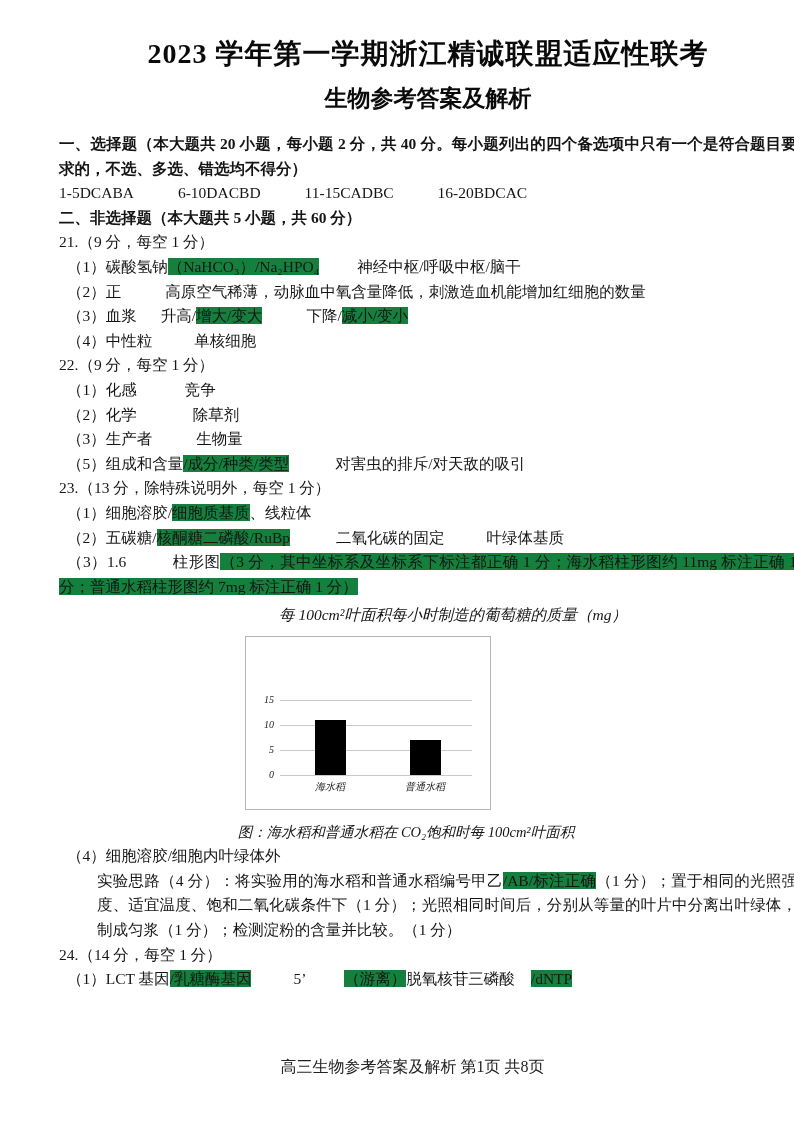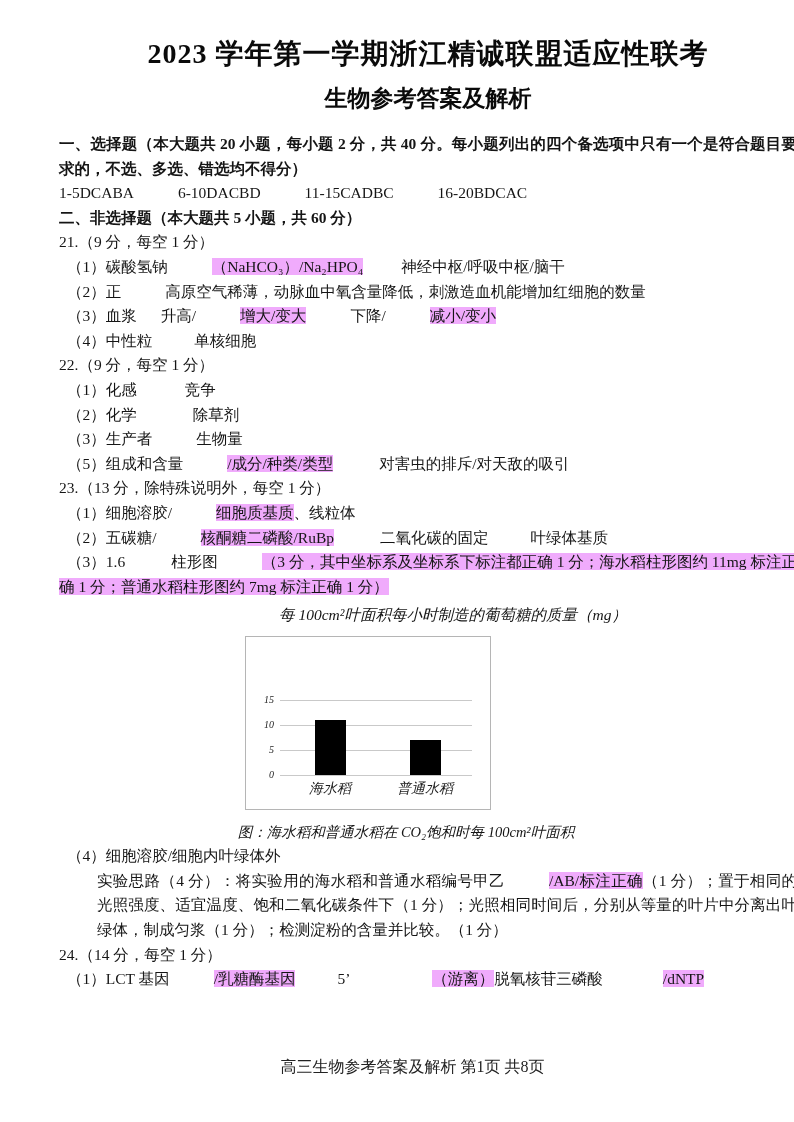--- a/index.html
+++ b/index.html
@@ -13,28 +13,28 @@
   .title { font-size:28px; font-weight:bold; line-height:36px; letter-spacing:1px; color:#0a0a0a; }
   .subtitle { font-size:23px; font-weight:bold; line-height:30px; margin-top:12px; color:#0a0a0a; }
   .bodytext { margin:18px 28px 0 28px; font-size:15.5px; }
   .bline { line-height:24.6px; min-height:24.6px; }
   .bold { font-weight:bold; }
   .ind { margin-left:8px; }
   .hang { text-indent:8px; }
   .proc { margin-left:38px; }
   .just { text-align:justify; }
   .gap { display:inline-block; height:1px; vertical-align:baseline; }
-  .hl { background:#f0abfc;margin-left:44px; }
+  .hl { background:#15803d; }
   .figure { margin-top:4px;font-style:italic; }
   .chart-title { font-size:15.5px; line-height:24px; margin-left:134px; width:520px; text-align:center; }
   .chart-box { position:relative; width:244px; height:172px; border:1px solid #b5b5b5; margin-left:186px; margin-top:9px; background:#fff; }
   .gridline { position:absolute; left:34px; width:192px; height:1px; background:#c9c9c9; }
   .ytick { position:absolute; left:2px; width:26px; text-align:right; font-size:10px; line-height:18px; color:#1c1c1c; }
   .bar { position:absolute; width:31px; background:#000000; }
-  .xlab { position:absolute; top:143px; width:90px; text-align:center; font-size:14px; color:#1c1c1c; }
+  .xlab { position:absolute; top:143px; width:90px; text-align:center; font-size:10px; color:#1c1c1c; }
   .chart-caption { margin-left:87px; width:520px; text-align:center; font-size:14.5px; line-height:24px; margin-top:10px; }
   .footer { position:absolute; left:0; right:0; bottom:44px; text-align:center; font-size:16px; color:#222;margin-top:20px; }
 </style>
 </head>
 <body>
 
 <div class="page">
 
   <div class="doc-header">
     <div class="title">2023 学年第一学期浙江精诚联盟适应性联考</div>

